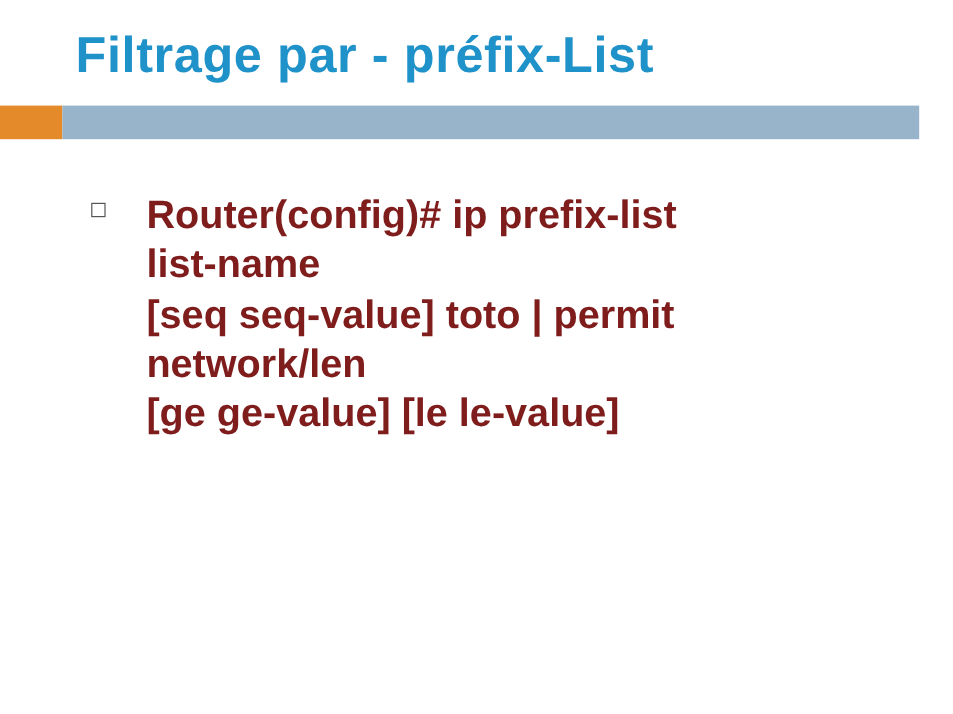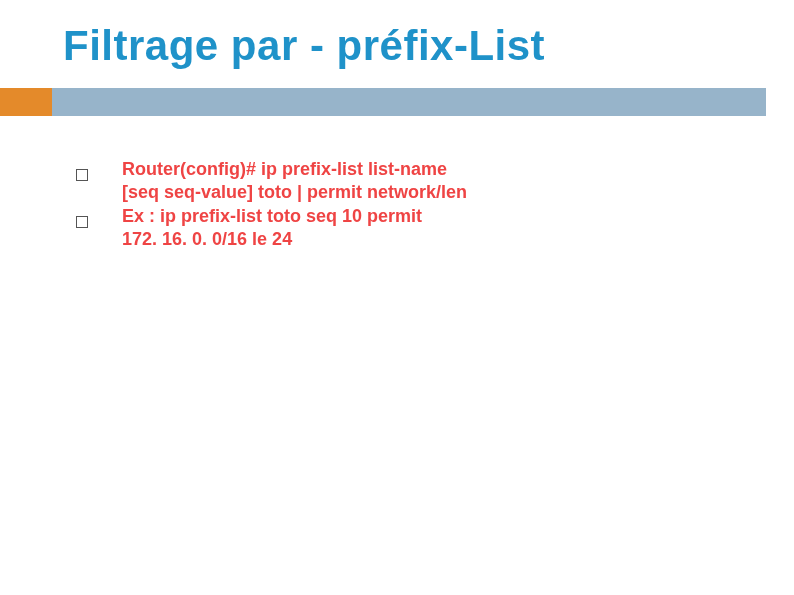--- a/index.html
+++ b/index.html
@@ -52,23 +52,23 @@
   .content {
     position: absolute;
     top: 158px;
     left: 76px;
     right: 60px;
   }
   .bullet-item {
     position: relative;
     padding-left: 46px;
     margin-bottom: 2px;
-    font-size: 18px;
+    font-size: 33px;
     font-weight: bold;
-    color: #ef4444;
+    color: #7f1d1d;
     line-height: 1.25;
   }
   .bullet-icon {
     position: absolute;
     left: 0;
     top: 11px;
     width: 12px;
     height: 12px;
     border: 1.5px solid #555555;
     box-sizing: border-box;
@@ -85,23 +85,19 @@
     <div class="bar-orange"></div>
     <div class="bar-blue"></div>
   </div>
 
   <div class="content">
 
     <div class="bullet-item">
       <span class="bullet-icon"></span>
       <span>Router(config)# ip prefix-list list-name</span><br>
       <span>[seq seq-value] toto | permit network/len</span><br>
+      <span>[ge ge-value] [le le-value]</span>
     </div>
 
-    <div class="bullet-item">
-      <span class="bullet-icon"></span>
-      <span>Ex : ip prefix-list toto  seq 10  permit</span><br>
-      <span>172. 16. 0. 0/16 le 24</span>
-    </div>
 
   </div>
 
 </div>
 
 </body></html>

